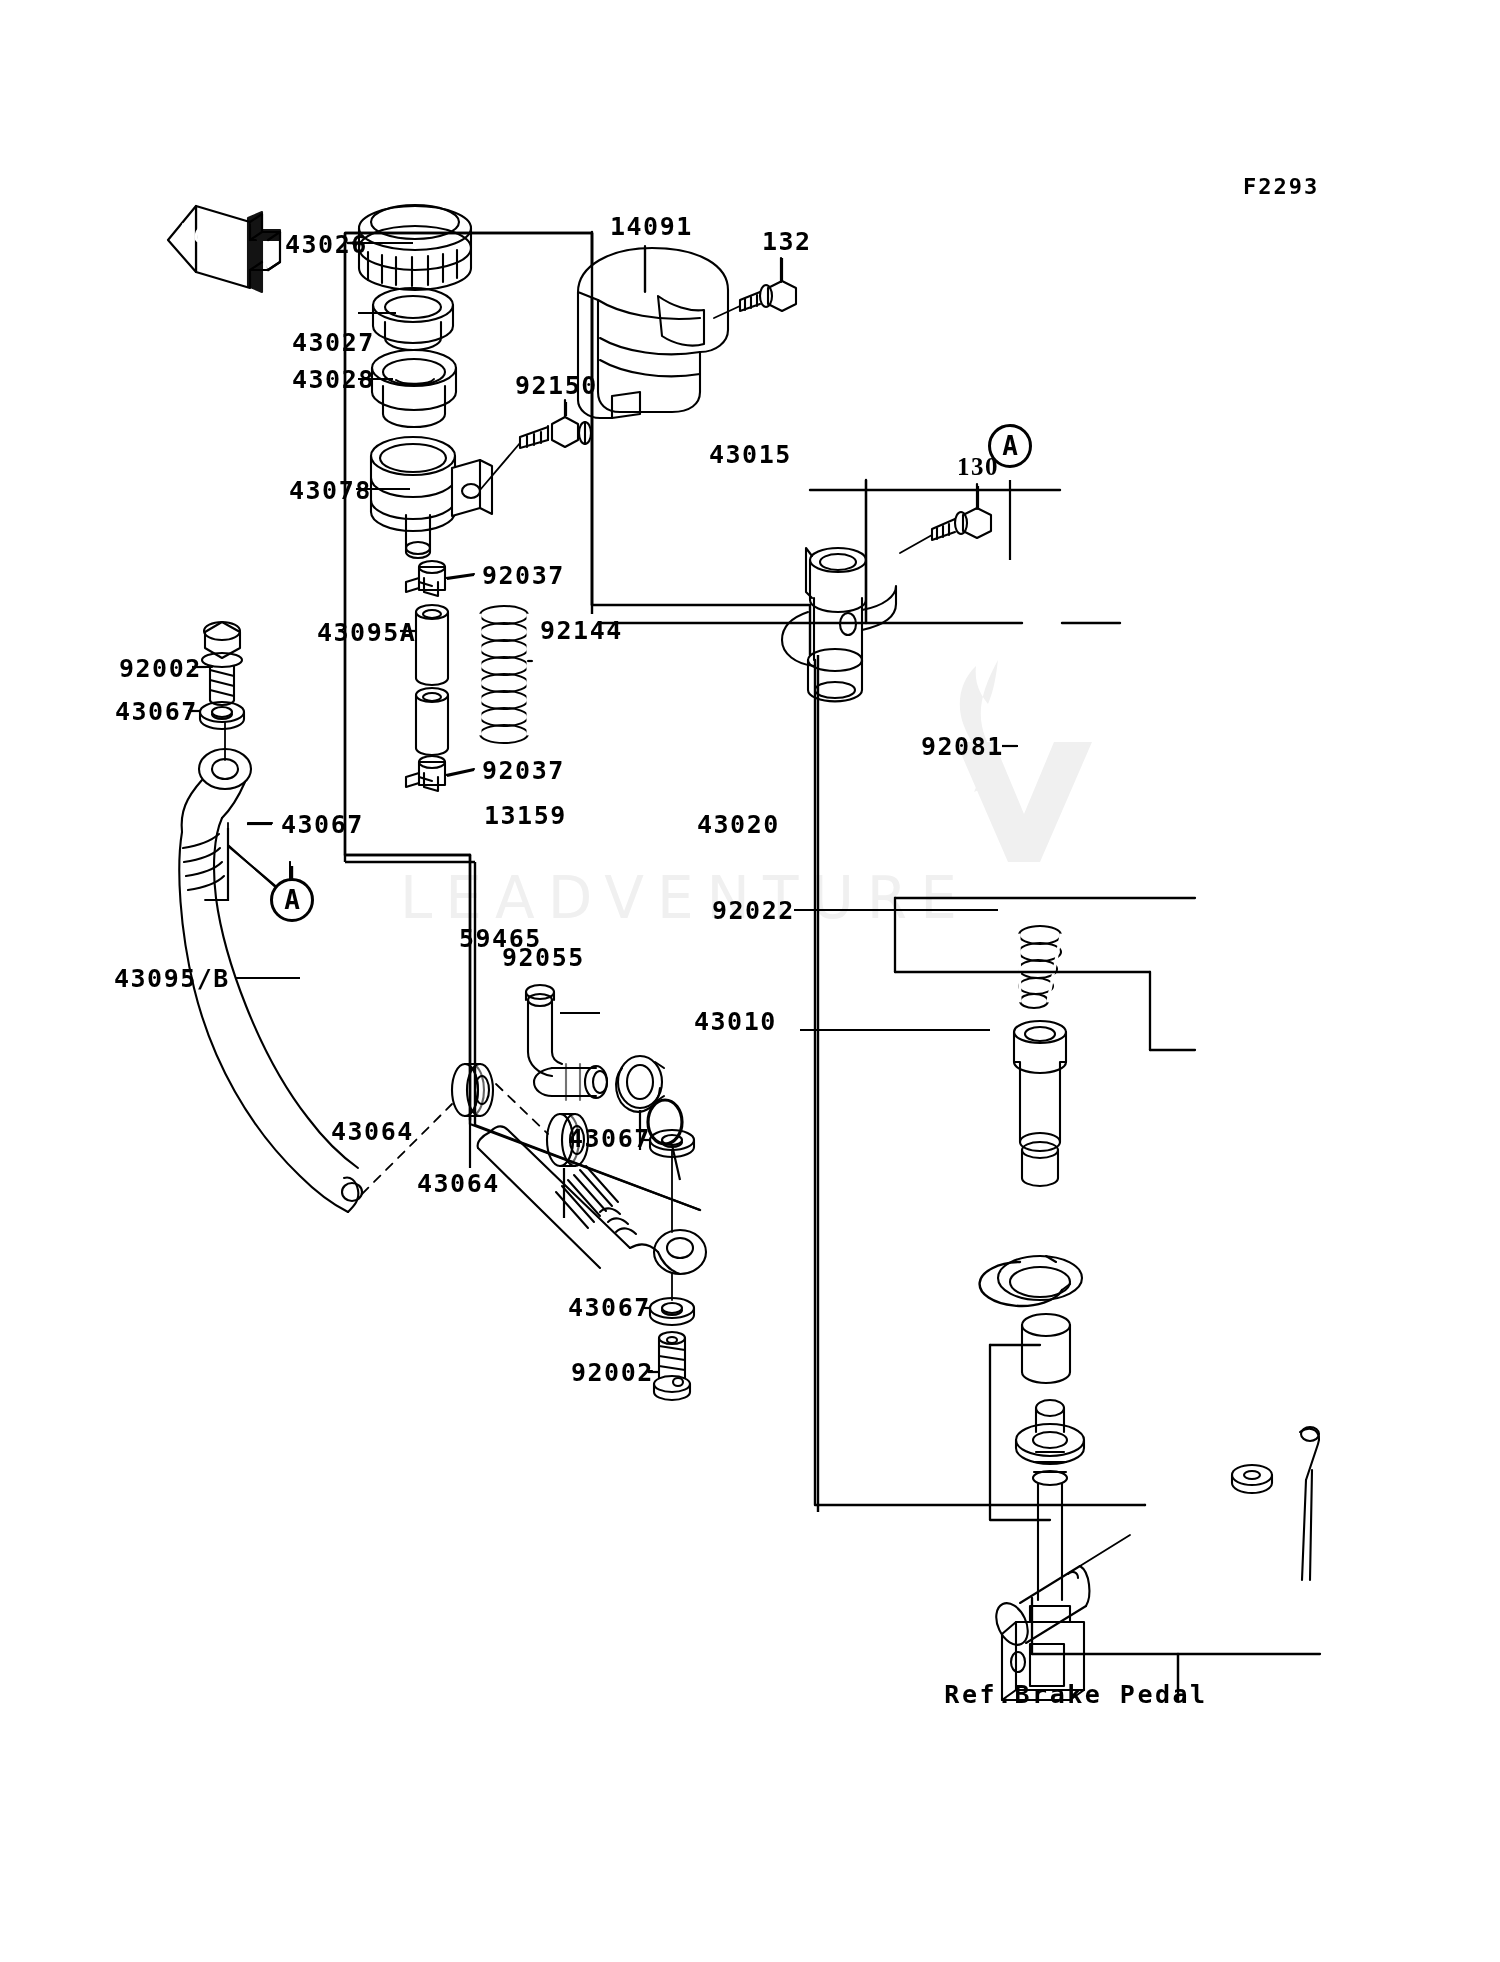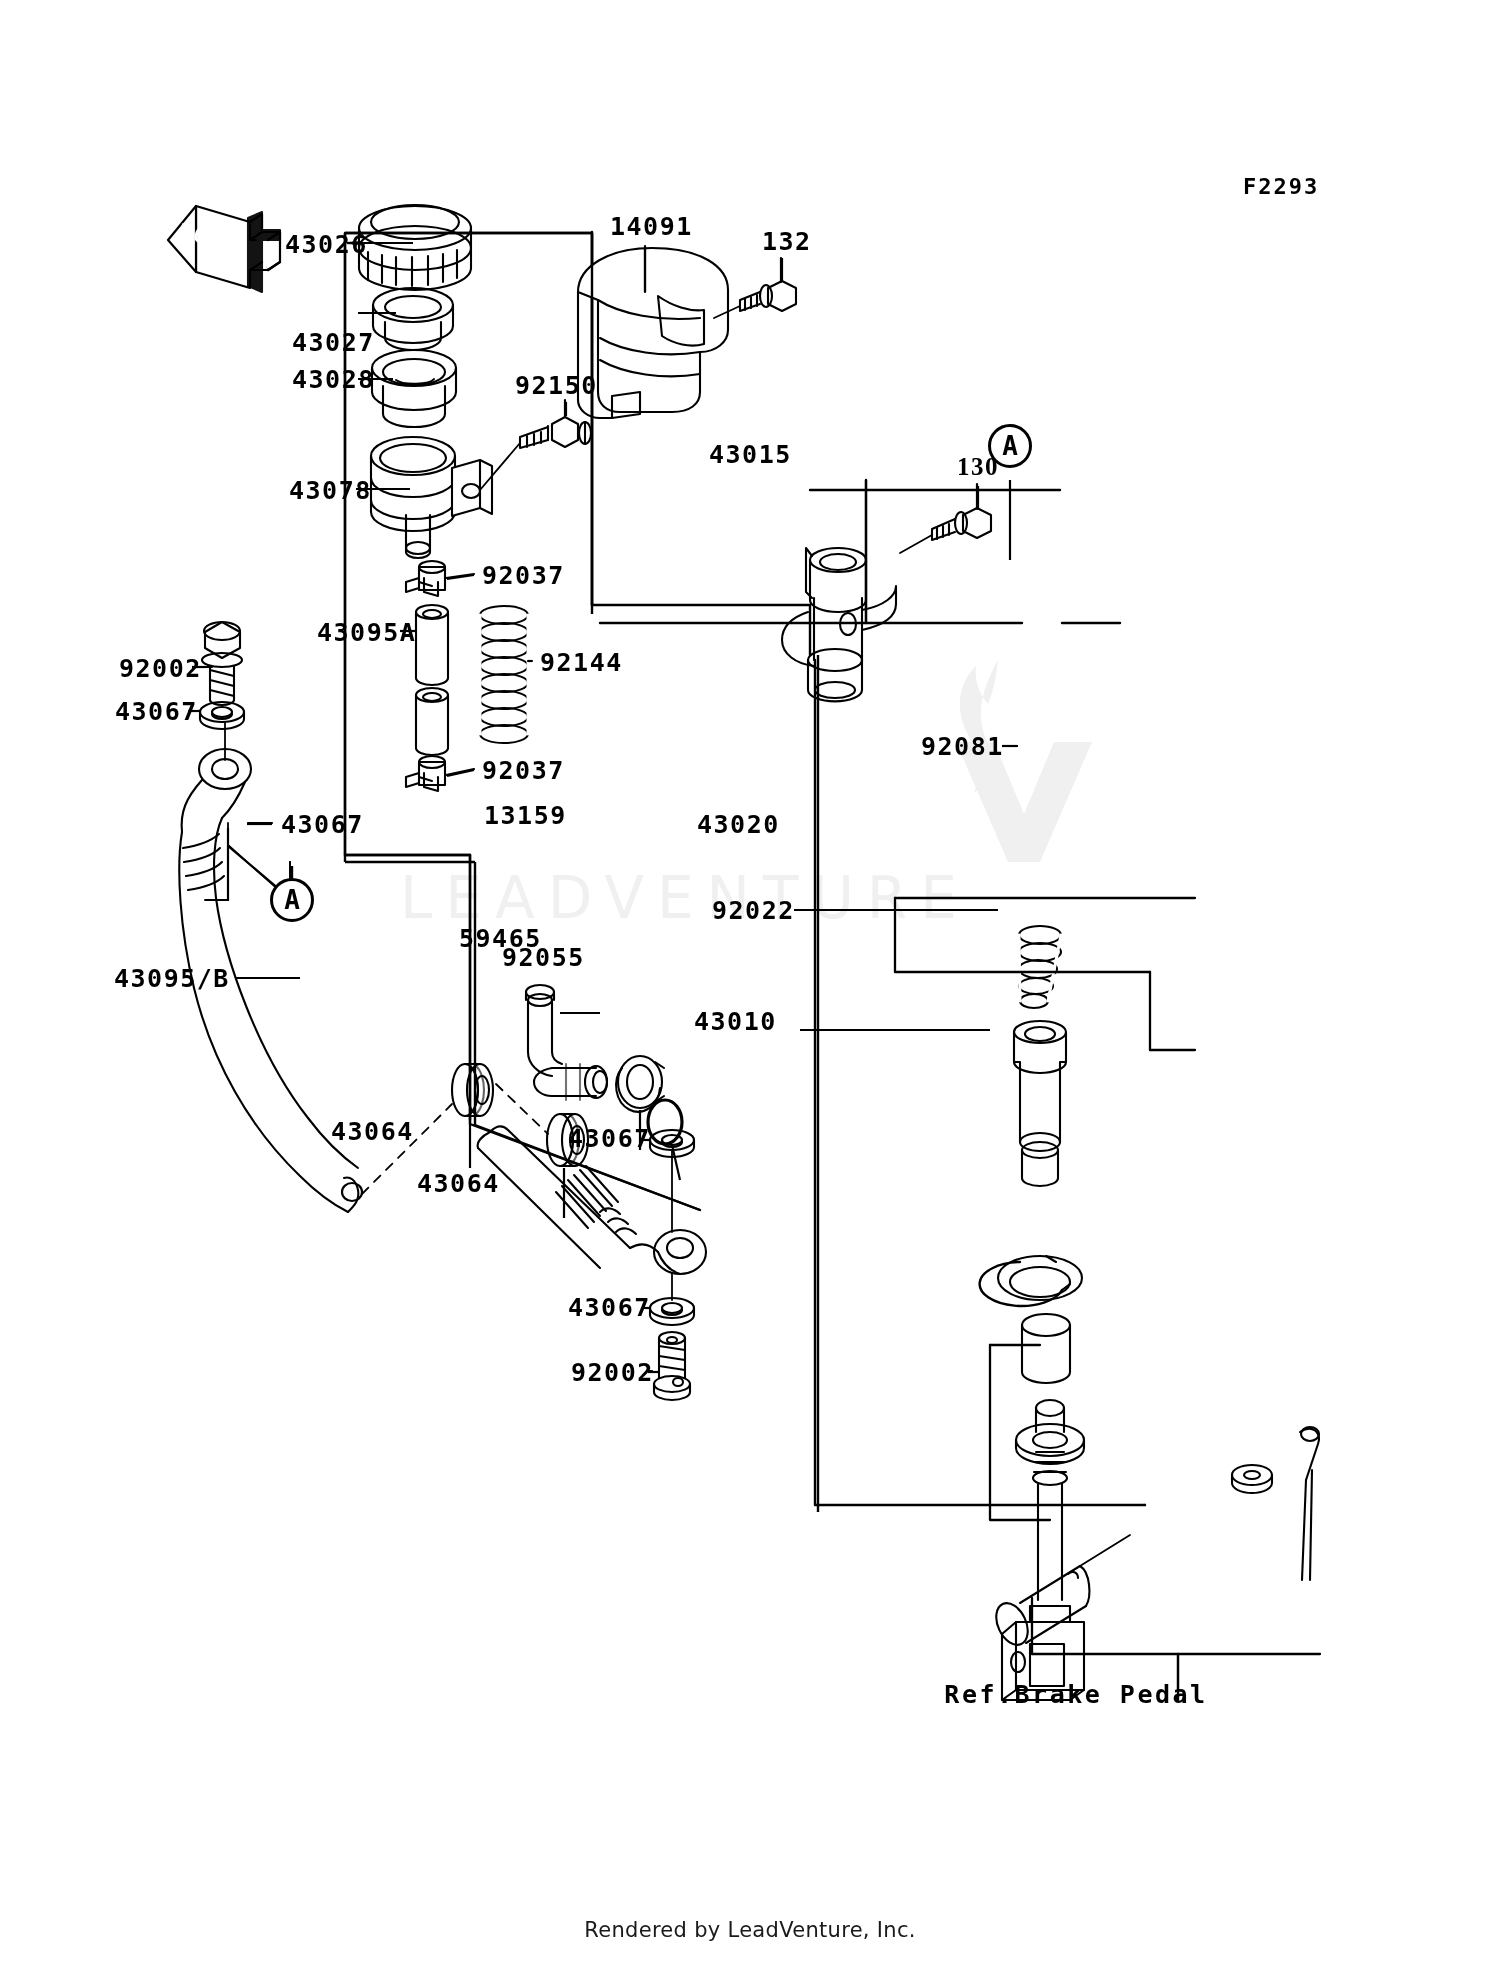--- a/index.html
+++ b/index.html
@@ -608,21 +608,21 @@
   <div class="lbl" style="left:292px;top:299px;margin-top:29px;">43027</div>
   <div class="lbl" style="left:292px;top:365px;">43028</div>
   <div class="lbl" style="left:289px;top:476px;">43078</div>
   <div class="lbl" style="left:610px;top:212px;">14091</div>
   <div class="lbl" style="left:762px;top:227px;">132</div>
   <div class="lbl" style="left:515px;top:371px;">92150</div>
   <div class="lbl" style="left:662px;top:440px;margin-left:47px;">43015</div>
   <div class="lbl" style="left:957px;top:453px;font-family:Liberation Serif, serif;">130</div>
   <div class="lbl" style="left:482px;top:561px;">92037</div>
   <div class="lbl" style="left:317px;top:618px;">43095A</div>
-  <div class="lbl" style="left:540px;top:648px;">92144</div>
+  <div class="lbl" style="left:540px;top:616px;">92144</div>
   <div class="lbl" style="left:119px;top:654px;">92002</div>
   <div class="lbl" style="left:115px;top:697px;">43067</div>
   <div class="lbl" style="left:482px;top:756px;">92037</div>
   <div class="lbl" style="left:484px;top:801px;">13159</div>
   <div class="lbl" style="left:281px;top:810px;">43067</div>
   <div class="lbl" style="left:921px;top:732px;">92081</div>
   <div class="lbl" style="left:697px;top:810px;">43020</div>
   <div class="lbl" style="left:712px;top:896px;">92022</div>
   <div class="lbl" style="left:459px;top:924px;">59465</div>
   <div class="lbl" style="left:502px;top:943px;">92055</div>
@@ -638,15 +638,14 @@
   <div class="circA" style="left:270px;top:878px;">A</div>
 
   <div style="position:absolute;left:158px;top:228px;width:120px;height:70px;
               font-weight:bold;font-size:20px;letter-spacing:3px;color:#fff;
               transform:rotate(13deg);pointer-events:none;">FRONT</div>
 
   <div class="diagcode" style="left:1243px;top:174px;">F2293</div>
 
   <div class="refnote" style="left:1053px;top:1680px;transform:translateX(-50%);margin-left:23px;">Ref.Brake Pedal</div>
 
-  <div class="footer">Rendered by LeadVenture, Inc.</div>
 
 </div>
 
 </body></html>

